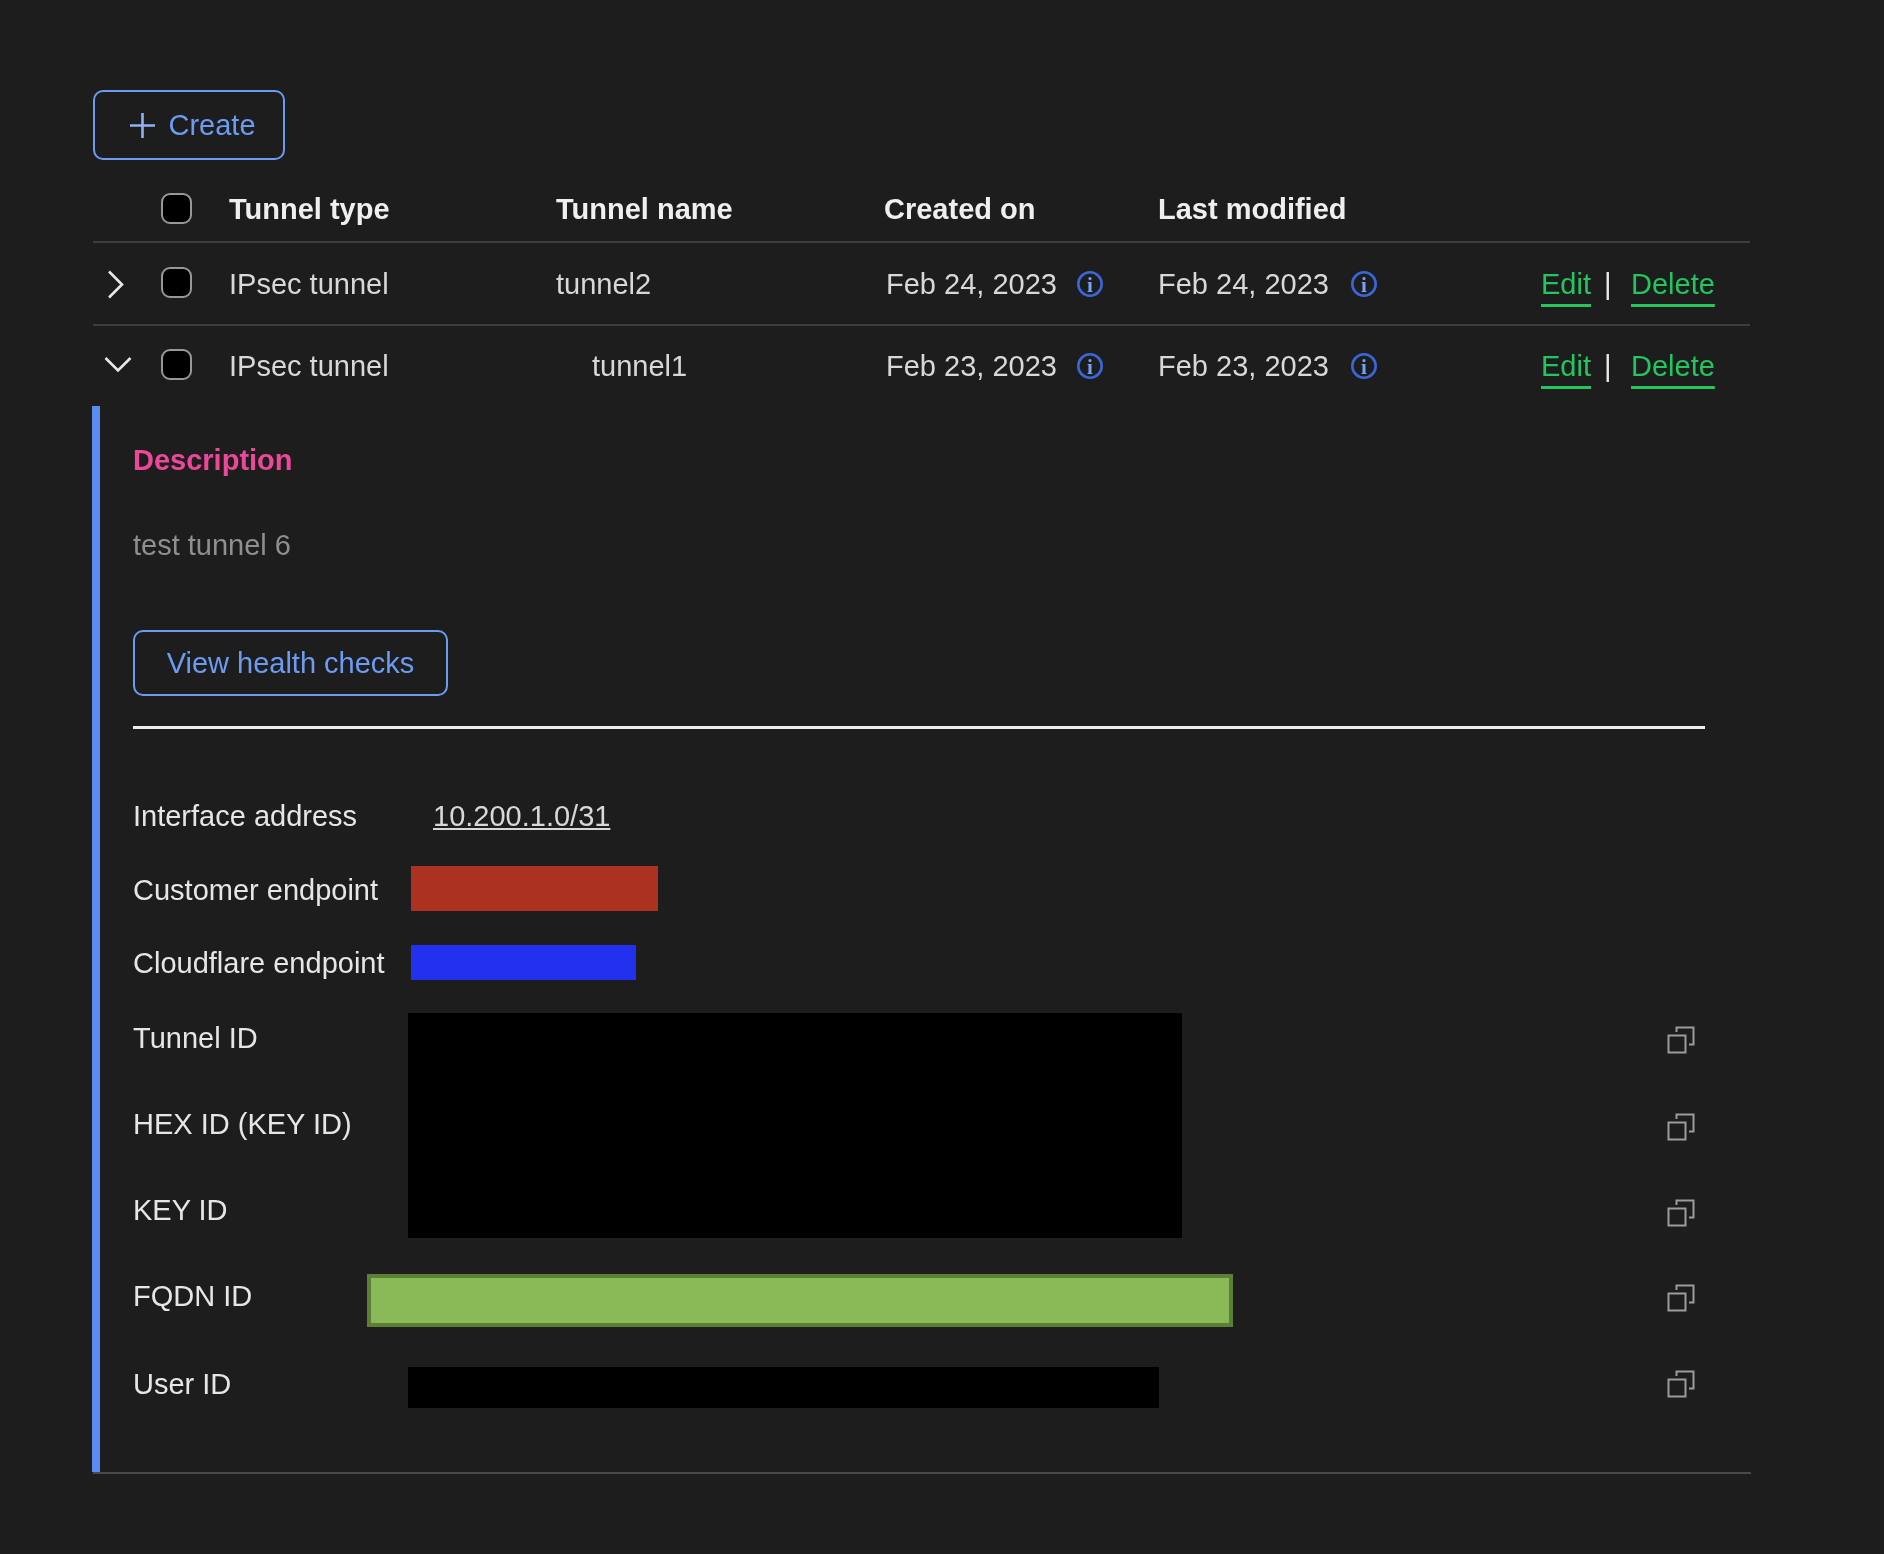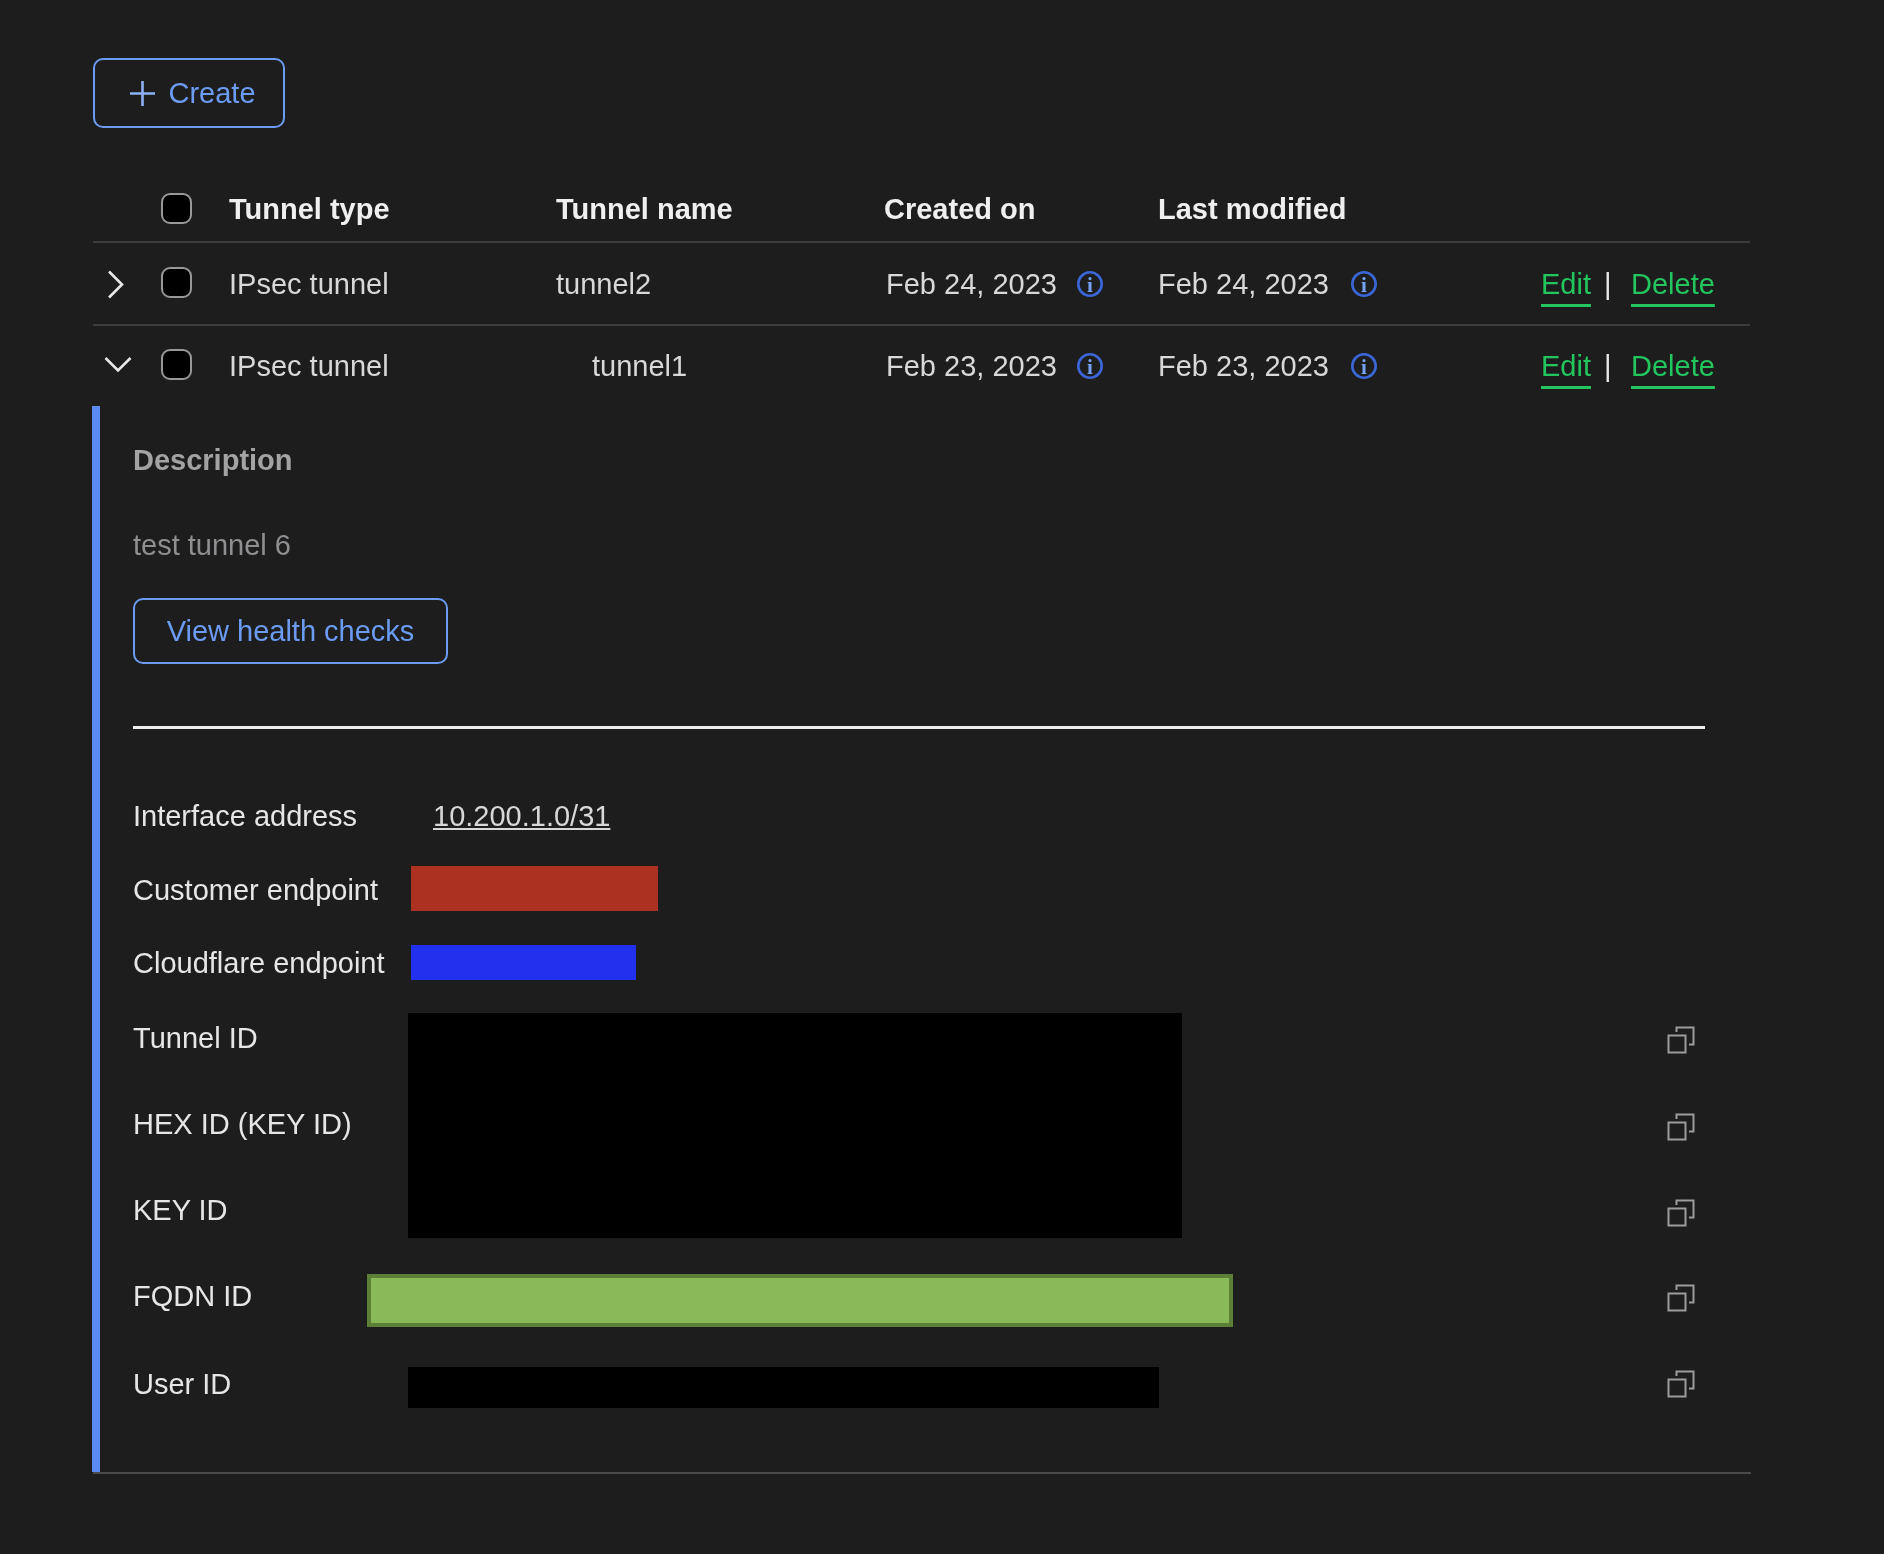--- a/index.html
+++ b/index.html
@@ -11,21 +11,21 @@
     -webkit-font-smoothing:antialiased;
   }
   .abs { position:absolute; }
   .txt { position:absolute; font-size:29px; line-height:34px; color:#d8d8d8; white-space:nowrap; }
   .lab { position:absolute; font-size:29px; line-height:34px; color:#e6e6e6; white-space:nowrap; }
   .hdr { position:absolute; font-size:29px; line-height:34px; font-weight:bold; color:#efefef; white-space:nowrap; }
   .hline { position:absolute; height:2px; background:#3d3d3f; }
   .checkbox { position:absolute; width:31px; height:31px; background:#000; border:2px solid #989898; border-radius:9px; }
   .blue-btn {
     position:absolute; border:2px solid #6c9bf2; border-radius:10px;
-    color:#6c9bf2; font-size:29px; display:flex; align-items:center; justify-content:center;
+    color:#6c9bf2; font-size:29px; display:flex; align-items:center; justify-content:center;margin-top:32px;
   }
   .link { color:#22c55e; text-decoration:underline; text-decoration-thickness:2.5px; text-underline-offset:10px; font-size:29px; }
   .redact { position:absolute; }
 </style>
 </head>
 <body>
 <div id="page">
 
   <div class="blue-btn" style="left:93px; top:58px; width:192px; height:70px;">
     <svg width="27" height="27" viewBox="0 0 27 27" style="margin-left:7px; margin-right:12px;">
@@ -77,21 +77,21 @@
   <svg class="abs" style="left:1350px; top:352px;" width="28" height="28" viewBox="0 0 28 28">
     <circle cx="14" cy="14" r="11.7" stroke="#3b66d8" stroke-width="2.6" fill="none"></circle>
     <text x="14" y="21.5" text-anchor="middle" font-family="Liberation Serif" font-size="21" font-weight="bold" fill="#74a2f4">i</text>
   </svg>
   <div class="txt" style="left:1541px; top:349px;"><span class="link">Edit</span></div>
   <div class="txt" style="left:1604px; top:349px; color:#e8e8e8;">|</div>
   <div class="txt" style="left:1631px; top:349px;"><span class="link">Delete</span></div>
 
   <div class="abs" style="left:92px; top:406px; width:8px; height:1066px; background:#5b8bf0;"></div>
 
-  <div class="lab" style="left:133px; top:443px; font-weight:600; color:#a3a3a3;">Description</div>
+  <div class="lab" style="left:133px; top:443px; font-weight:600; color:#ec4899;">Description</div>
   <div class="txt" style="left:133px; top:528px; color:#8f8f92;">test tunnel 6</div>
   <div class="blue-btn" style="left:133px; top:598px; width:315px; height:66px;">View health checks</div>
 
   <div class="abs" style="left:133px; top:726px; width:1572px; height:3px; background:#ededed;"></div>
 
   <div class="lab" style="left:133px; top:799px;">Interface address</div>
   <div class="txt" style="left:433px; top:799px;text-decoration:underline;">10.200.1.0/31</div>
 
   <div class="lab" style="left:133px; top:873px;">Customer endpoint</div>
   <div class="redact" style="left:411px; top:866px; width:247px; height:45px; background:#ac3120;"></div>

